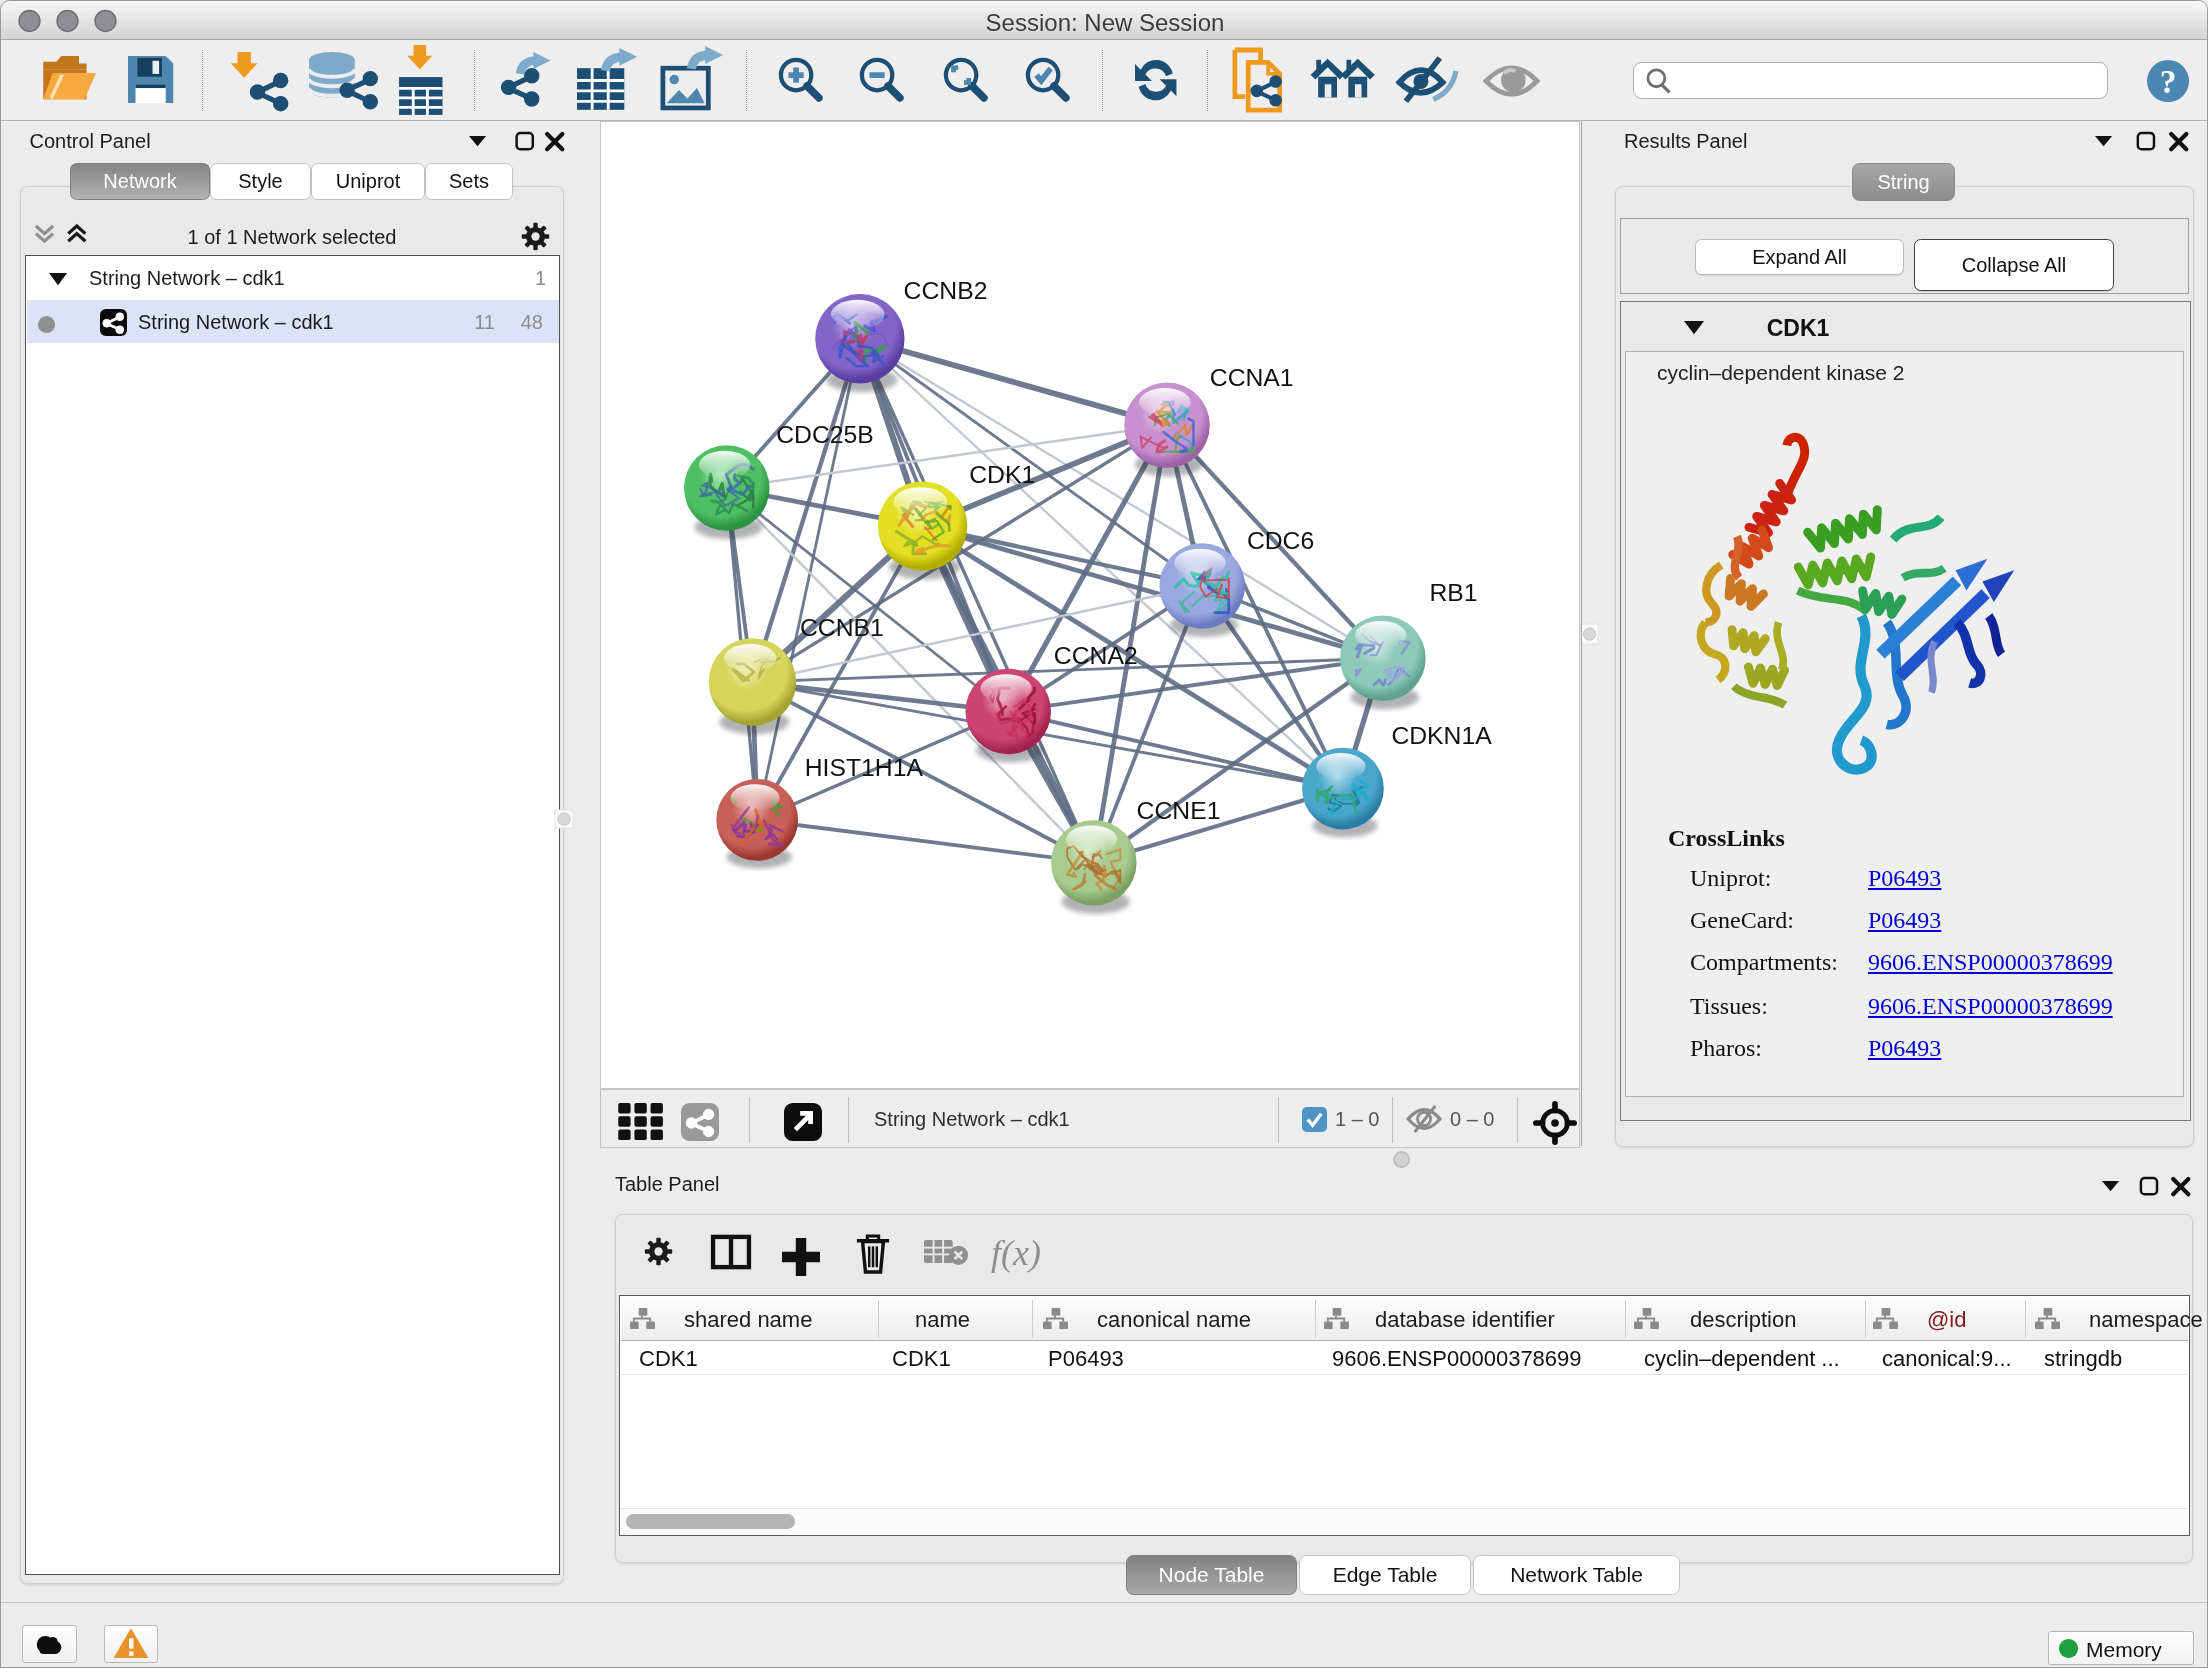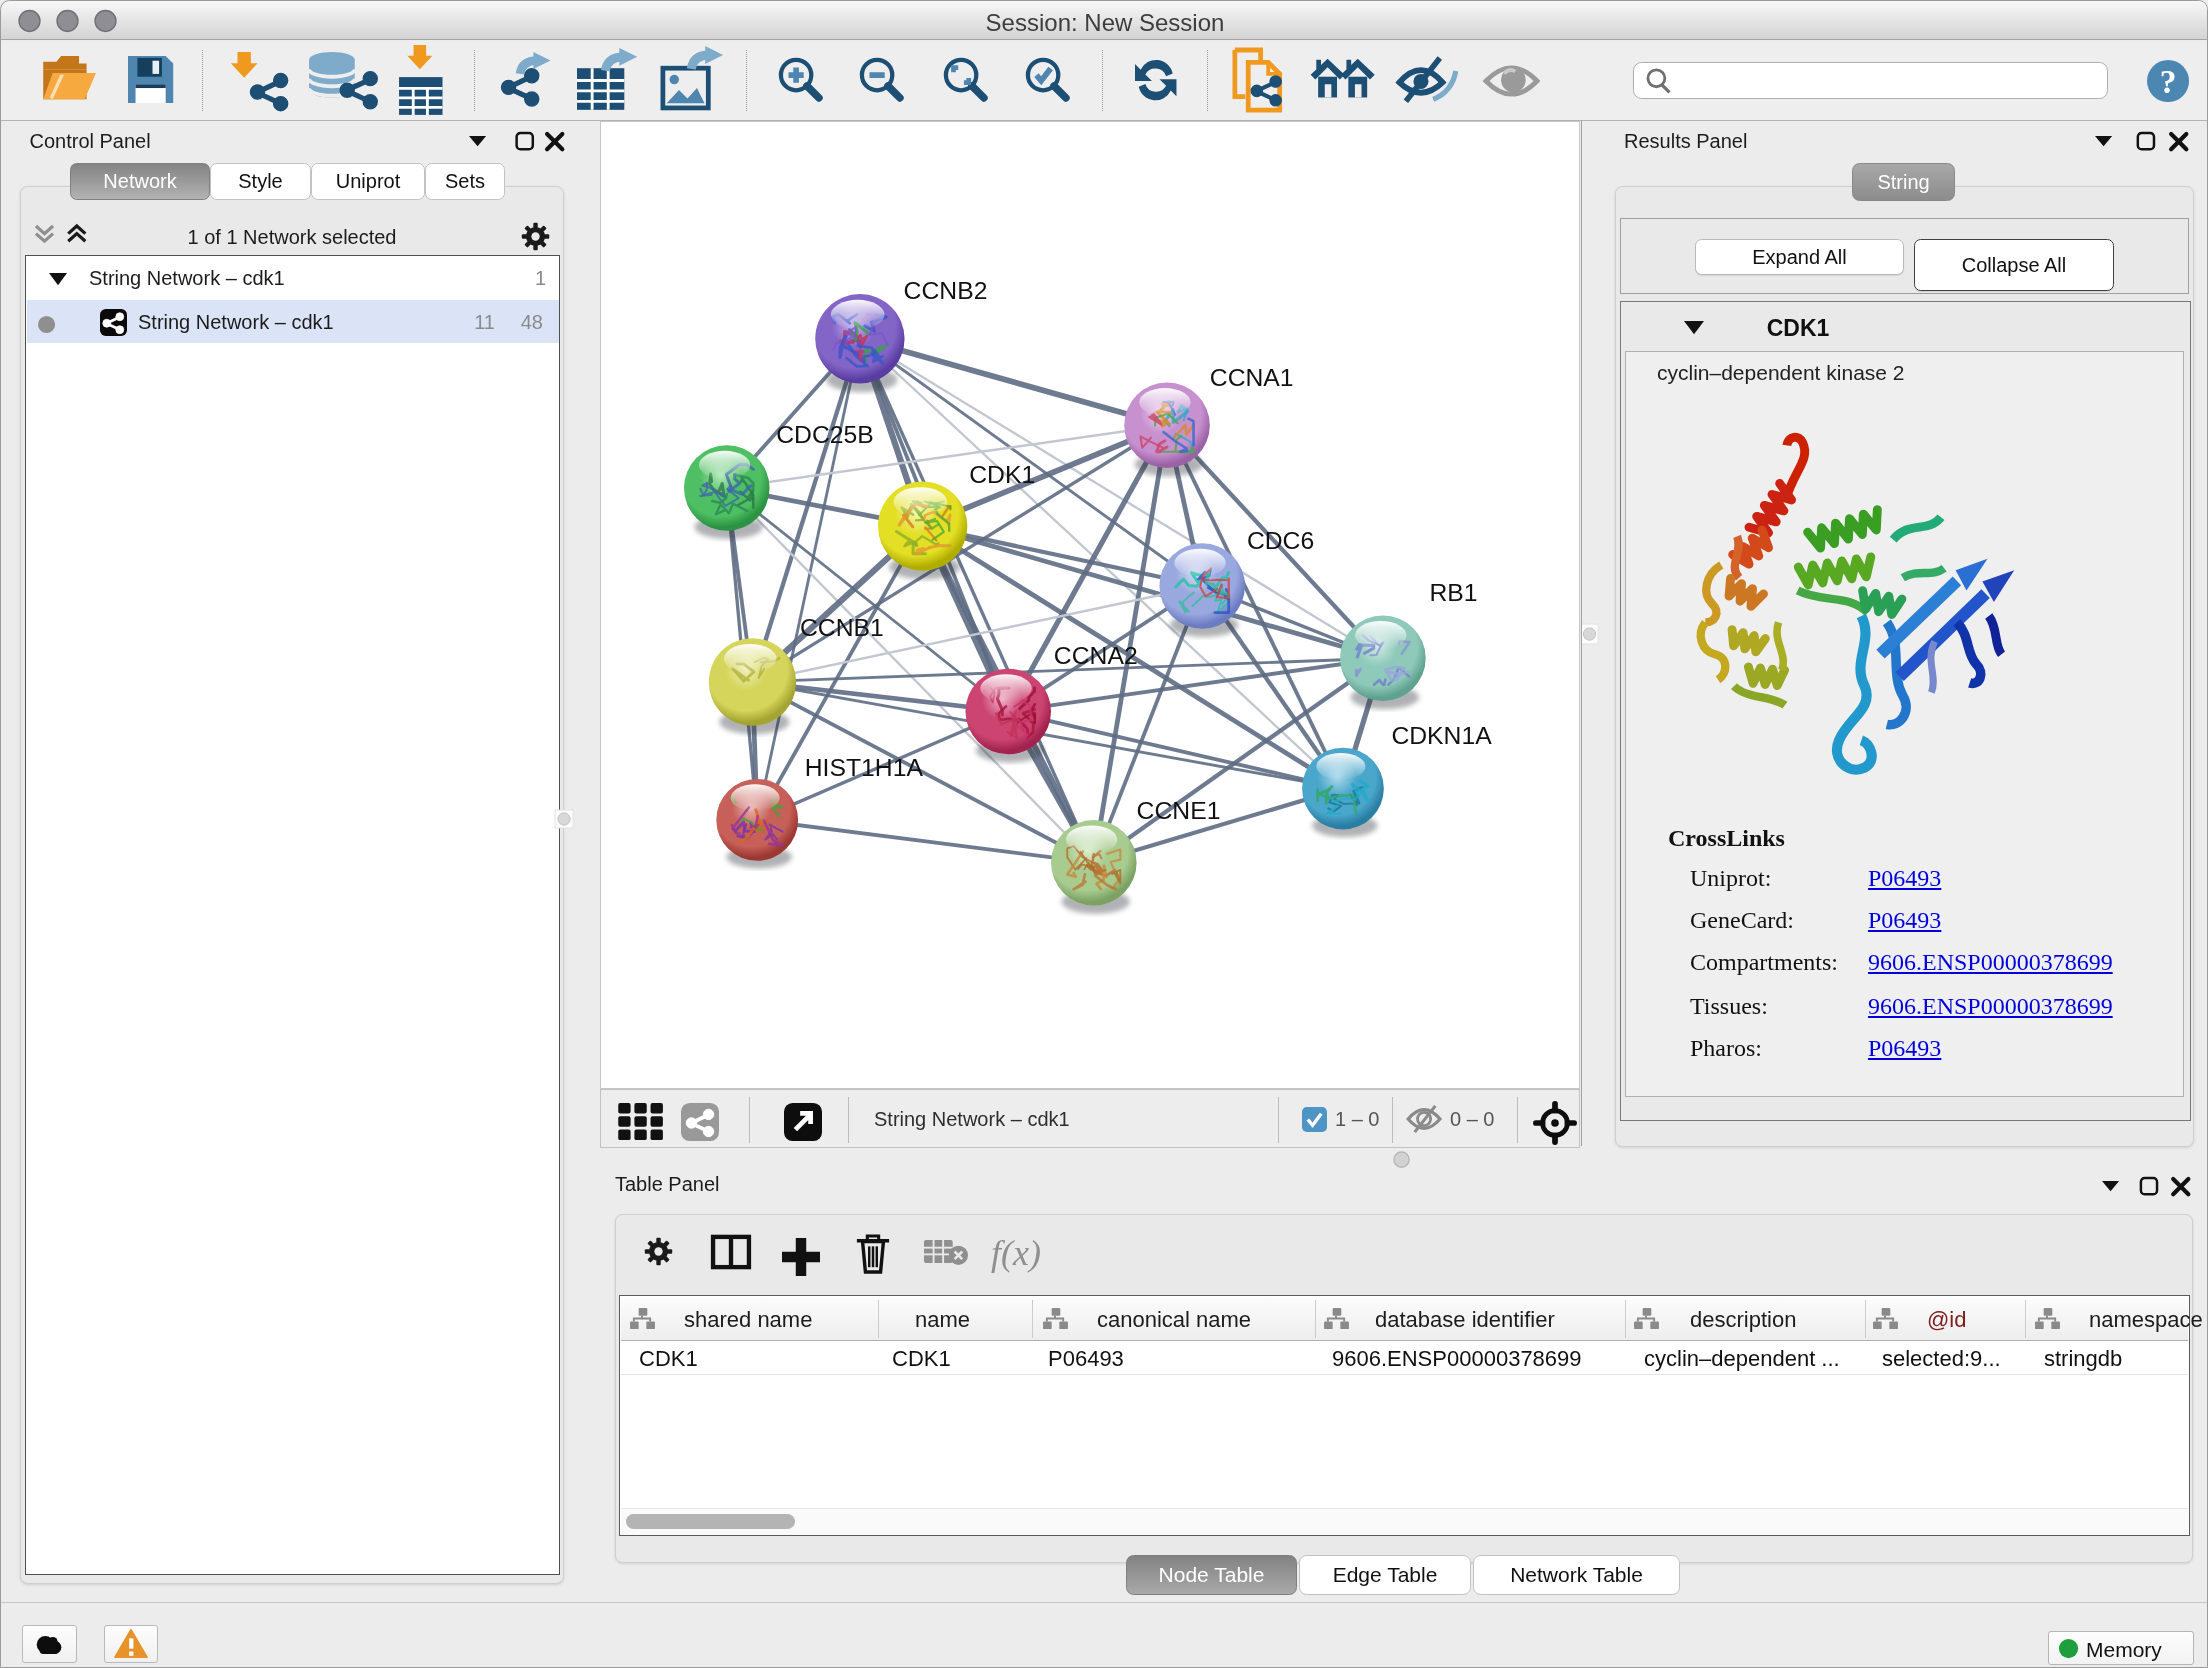--- a/index.html
+++ b/index.html
@@ -212,21 +212,21 @@
       <rect x="50" y="0" width="17" height="17" rx="4" fill="none" stroke="#111" stroke-width="2.6"></rect>
       <g stroke="#111" stroke-width="4.4" stroke-linecap="round">
         <line x1="82" y1="1" x2="98" y2="17"></line>
         <line x1="98" y1="1" x2="82" y2="17"></line>
       </g>
     </svg>
 <div class="abs" style="left:19px;top:185px;width:544px;height:1398px;background:#e9e9e9;border:1px solid #cfcfcf;border-radius:7.6px;box-shadow:0 1px 2.9px rgba(0,0,0,0.12);"></div>
 <div class="abs" style="left:69px;top:162px;width:140px;height:37px;background:linear-gradient(#848484,#b2b2b2);color:#ffffff;border:1px solid #7f7f7f;border-radius:6.7px;font-size:20px;display:flex;align-items:center;justify-content:center;">Network</div>
     <div class="abs" style="left:209px;top:162px;width:101px;height:37px;background:#ffffff;color:#111;border:1px solid #c2c2c2;border-radius:6.7px;font-size:20px;display:flex;align-items:center;justify-content:center;">Style</div>
     <div class="abs" style="left:310px;top:162px;width:114px;height:37px;background:#ffffff;color:#111;border:1px solid #c2c2c2;border-radius:6.7px;font-size:20px;display:flex;align-items:center;justify-content:center;">Uniprot</div>
-    <div class="abs" style="left:424px;top:162px;width:80px;height:37px;background:#ffffff;color:#111;border:1px solid #c2c2c2;border-radius:6.7px;font-size:20px;display:flex;align-items:center;justify-content:center;">Sets</div>
+    <div class="abs" style="left:424px;top:162px;width:88px;height:37px;background:#ffffff;color:#111;border:1px solid #c2c2c2;border-radius:6.7px;font-size:20px;display:flex;align-items:center;justify-content:center;">Sets</div>
 <svg style="left:34px;top:224px" width="57" height="21" viewBox="0 0 60 22">
  <g fill="none" stroke="#8f8f8f" stroke-width="3.4">
         <path d="M1 1 L10 9 L19 1"></path>
         <path d="M1 9 L10 17 L19 9"></path>
       </g>
  <g fill="none" stroke="#1a1a1a" stroke-width="3.4" transform="translate(34,0)">
         <path d="M1 9 L10 1 L19 9"></path>
         <path d="M1 17 L10 9 L19 17"></path>
       </g>
 </svg>
@@ -838,21 +838,21 @@
         <path d="M12.5 8 L12.5 11 L4 11 L4 14 M12.5 11 L21 11 L21 14" stroke="#8a8a8a" stroke-width="2" fill="none"></path>
       </g>
     </svg>
     <div class="abs" style="left:2088px;top:1306px;font-size:22px;color:#1c1c1c;">namespace</div>
 <div class="abs" style="left:620px;top:1340px;width:1567px;height:34px;border-bottom:1px solid #e2e2e2;"></div>
 <div class="abs" style="left:638px;top:1345px;font-size:22px;color:#111;">CDK1</div>
     <div class="abs" style="left:891px;top:1345px;font-size:22px;color:#111;">CDK1</div>
     <div class="abs" style="left:1047px;top:1345px;font-size:22px;color:#111;">P06493</div>
     <div class="abs" style="left:1331px;top:1345px;font-size:22px;color:#111;">9606.ENSP00000378699</div>
     <div class="abs" style="left:1643px;top:1345px;font-size:22px;color:#111;">cyclin–dependent ...</div>
-    <div class="abs" style="left:1881px;top:1345px;font-size:22px;color:#111;">selected:9...</div>
+    <div class="abs" style="left:1881px;top:1345px;font-size:22px;color:#111;">canonical:9...</div>
     <div class="abs" style="left:2043px;top:1345px;font-size:22px;color:#111;">stringdb</div>
 <div class="abs" style="left:620px;top:1507px;width:1567px;height:27px;background:#fafafa;border-top:1px solid #e6e6e6;"></div>
 <div class="abs" style="left:625px;top:1513px;width:169px;height:15px;background:#b4b4b4;border-radius:7.6px;"></div>
 <div class="abs" style="left:1125px;top:1554px;width:171px;height:40px;background:linear-gradient(#828282,#a9a9a9);color:#fff;border:1px solid #7f7f7f;border-radius:7.6px;font-size:21px;display:flex;align-items:center;justify-content:center;">Node Table</div>
     <div class="abs" style="left:1298px;top:1554px;width:172px;height:40px;background:#ffffff;color:#111;border:1px solid #c2c2c2;border-radius:7.6px;font-size:21px;display:flex;align-items:center;justify-content:center;">Edge Table</div>
     <div class="abs" style="left:1472px;top:1554px;width:207px;height:40px;background:#ffffff;color:#111;border:1px solid #c2c2c2;border-radius:7.6px;font-size:21px;display:flex;align-items:center;justify-content:center;">Network Table</div>
 <div class="abs" style="left:0;top:1601px;width:2208px;height:68px;background:#ececec;border-top:1px solid #c6c6c6;"></div>
 <div class="abs" style="left:21px;top:1624px;width:55px;height:38px;background:linear-gradient(#fdfdfd,#f0f0f0);border:1px solid #b9b9b9;border-radius:2.9px;"></div>
 <svg style="left:31px;top:1632px" width="36" height="23" viewBox="0 0 38 24">
       <g fill="#0d0d0d">

